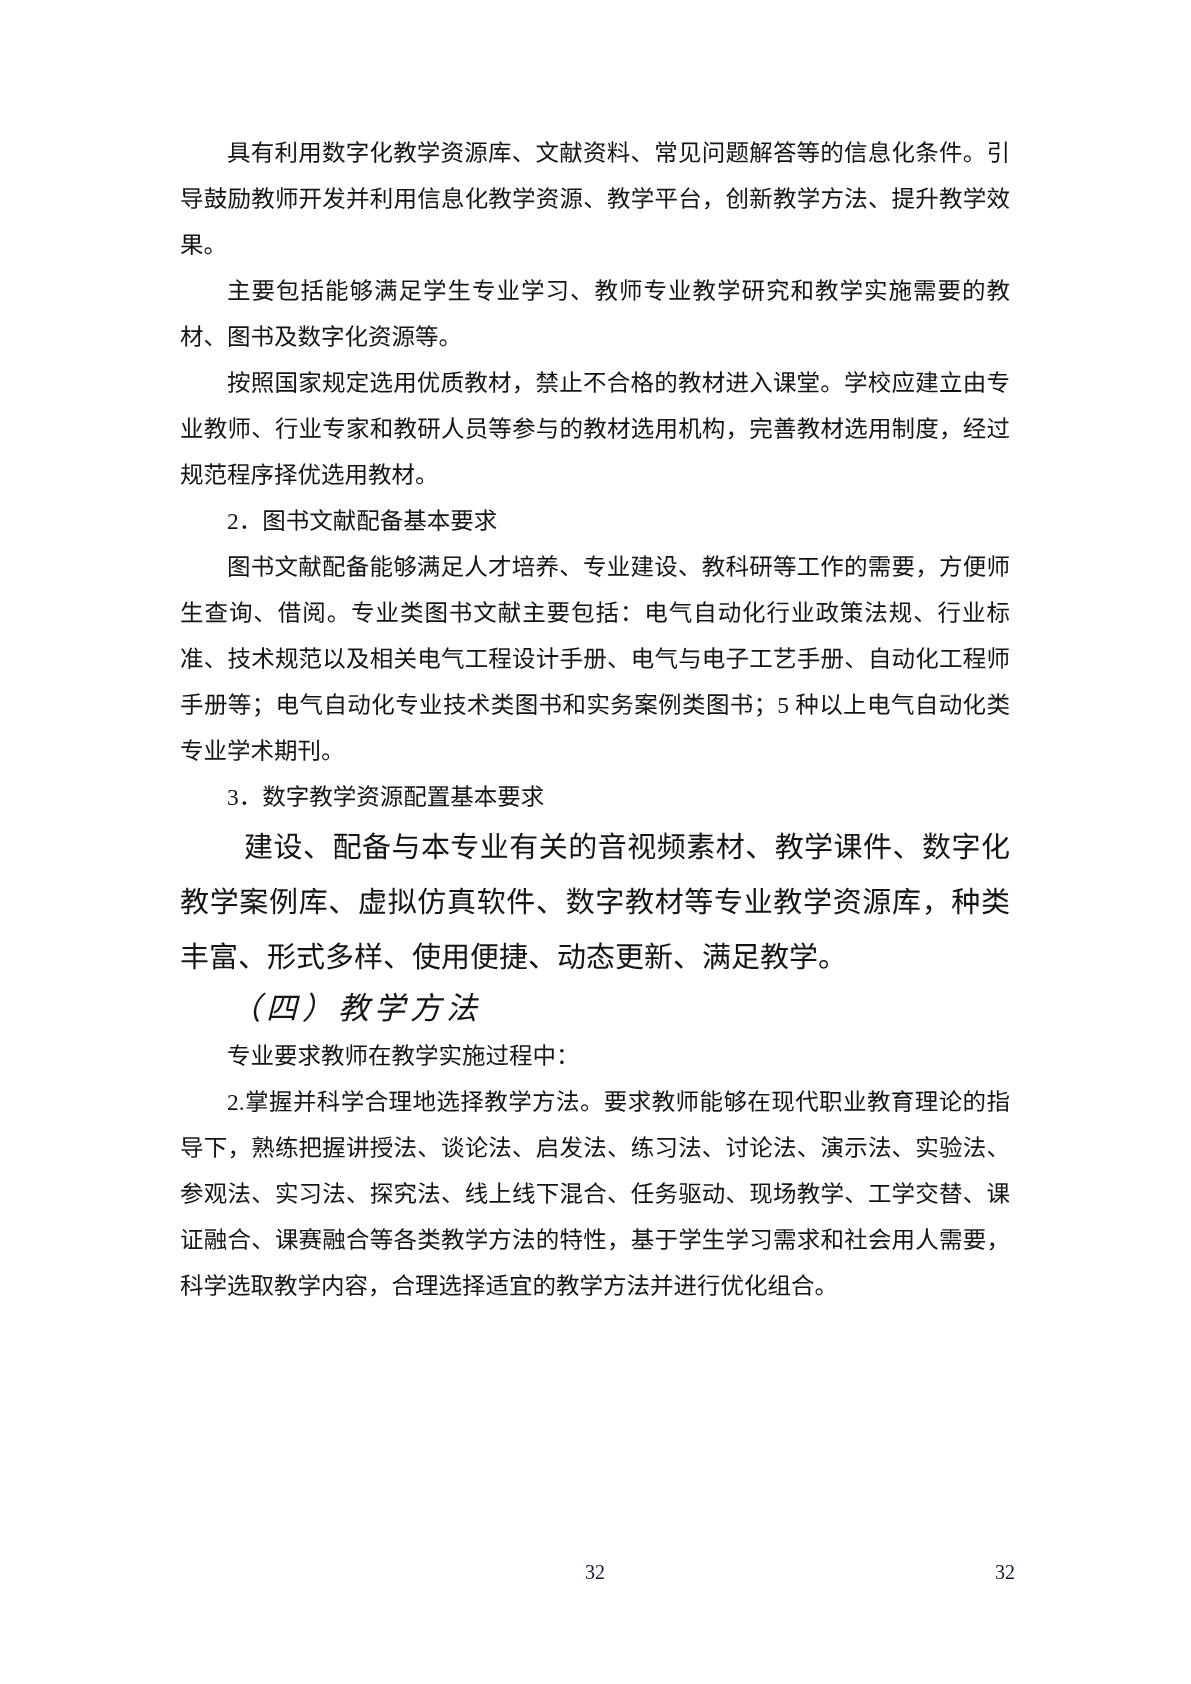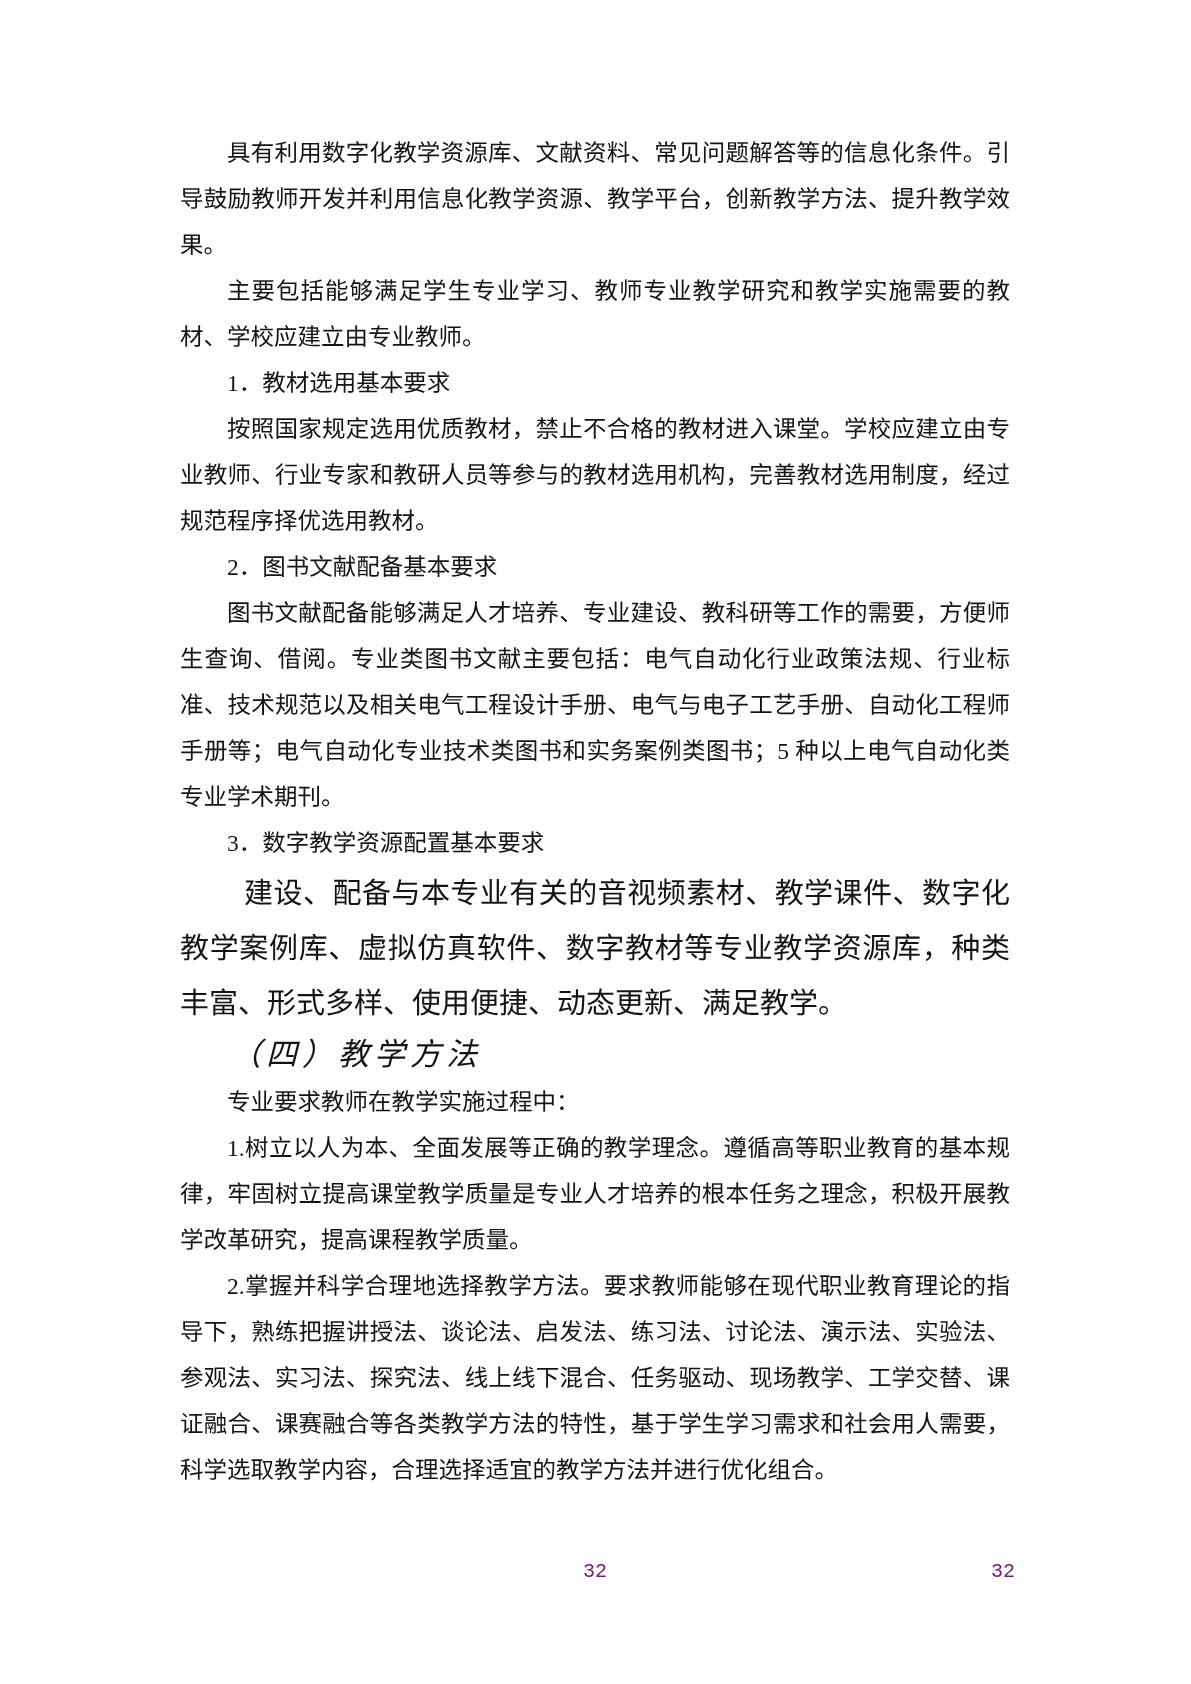--- a/index.html
+++ b/index.html
@@ -49,45 +49,42 @@
     font-weight: 500;
     letter-spacing: 5px;
     text-indent: 50px;
     font-family: "Liberation Serif", serif;
   }
   .footer-num {
     position: absolute;
     top: 1558px;
     font-size: 20px;
     line-height: 28px;
-    color: #701a75;
-    font-family: Liberation Mono, monospace;
+    color: #0f172a;
   }
   .footer-center {
     left: 180px;
     width: 830px;
     text-align: center;
   }
   .footer-right {
     right: 176px;
   }
 </style>
 </head>
 <body>
 
 <div class="page">
   <div class="content">
     <p class="para">具有利用数字化教学资源库、文献资料、常见问题解答等的信息化条件。引导鼓励教师开发并利用信息化教学资源、教学平台，创新教学方法、提升教学效果。</p>
-    <p class="para">主要包括能够满足学生专业学习、教师专业教学研究和教学实施需要的教材、学校应建立由专业教师。</p>
-    <p class="sub">1．教材选用基本要求</p>
+    <p class="para">主要包括能够满足学生专业学习、教师专业教学研究和教学实施需要的教材、图书及数字化资源等。</p>
     <p class="para">按照国家规定选用优质教材，禁止不合格的教材进入课堂。学校应建立由专业教师、行业专家和教研人员等参与的教材选用机构，完善教材选用制度，经过规范程序择优选用教材。</p>
     <p class="sub">2．图书文献配备基本要求</p>
     <p class="para">图书文献配备能够满足人才培养、专业建设、教科研等工作的需要，方便师生查询、借阅。专业类图书文献主要包括：电气自动化行业政策法规、行业标准、技术规范以及相关电气工程设计手册、电气与电子工艺手册、自动化工程师手册等；电气自动化专业技术类图书和实务案例类图书；5 种以上电气自动化类专业学术期刊。</p>
     <p class="sub">3．数字教学资源配置基本要求</p>
     <p class="para-loose">建设、配备与本专业有关的音视频素材、教学课件、数字化教学案例库、虚拟仿真软件、数字教材等专业教学资源库，种类丰富、形式多样、使用便捷、动态更新、满足教学。</p>
     <p class="h2">（四）教学方法</p>
     <p class="para">专业要求教师在教学实施过程中：</p>
-    <p class="para">1.树立以人为本、全面发展等正确的教学理念。遵循高等职业教育的基本规律，牢固树立提高课堂教学质量是专业人才培养的根本任务之理念，积极开展教学改革研究，提高课程教学质量。</p>
     <p class="para">2.掌握并科学合理地选择教学方法。要求教师能够在现代职业教育理论的指导下，熟练把握讲授法、谈论法、启发法、练习法、讨论法、演示法、实验法、参观法、实习法、探究法、线上线下混合、任务驱动、现场教学、工学交替、课证融合、课赛融合等各类教学方法的特性，基于学生学习需求和社会用人需要，科学选取教学内容，合理选择适宜的教学方法并进行优化组合。</p>
   </div>
   <div class="footer-num footer-center">32</div>
   <div class="footer-num footer-right">32</div>
 </div>
 
 </body></html>

